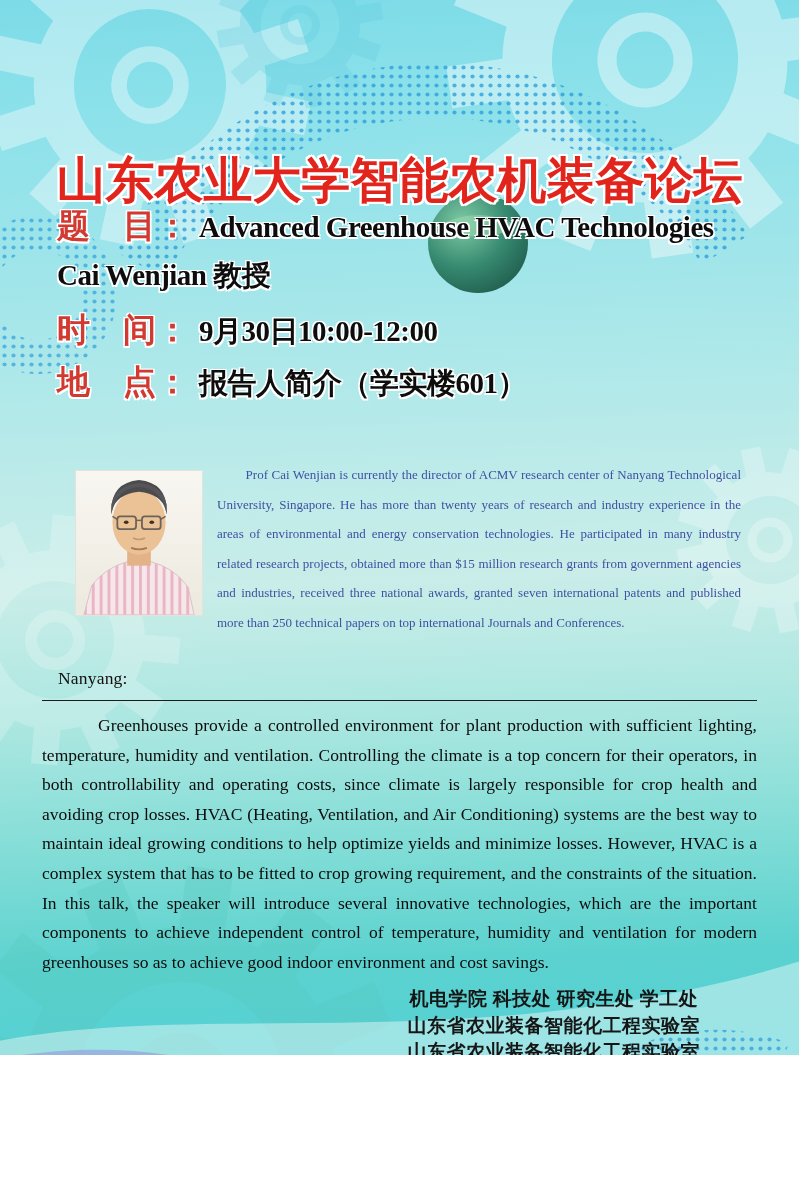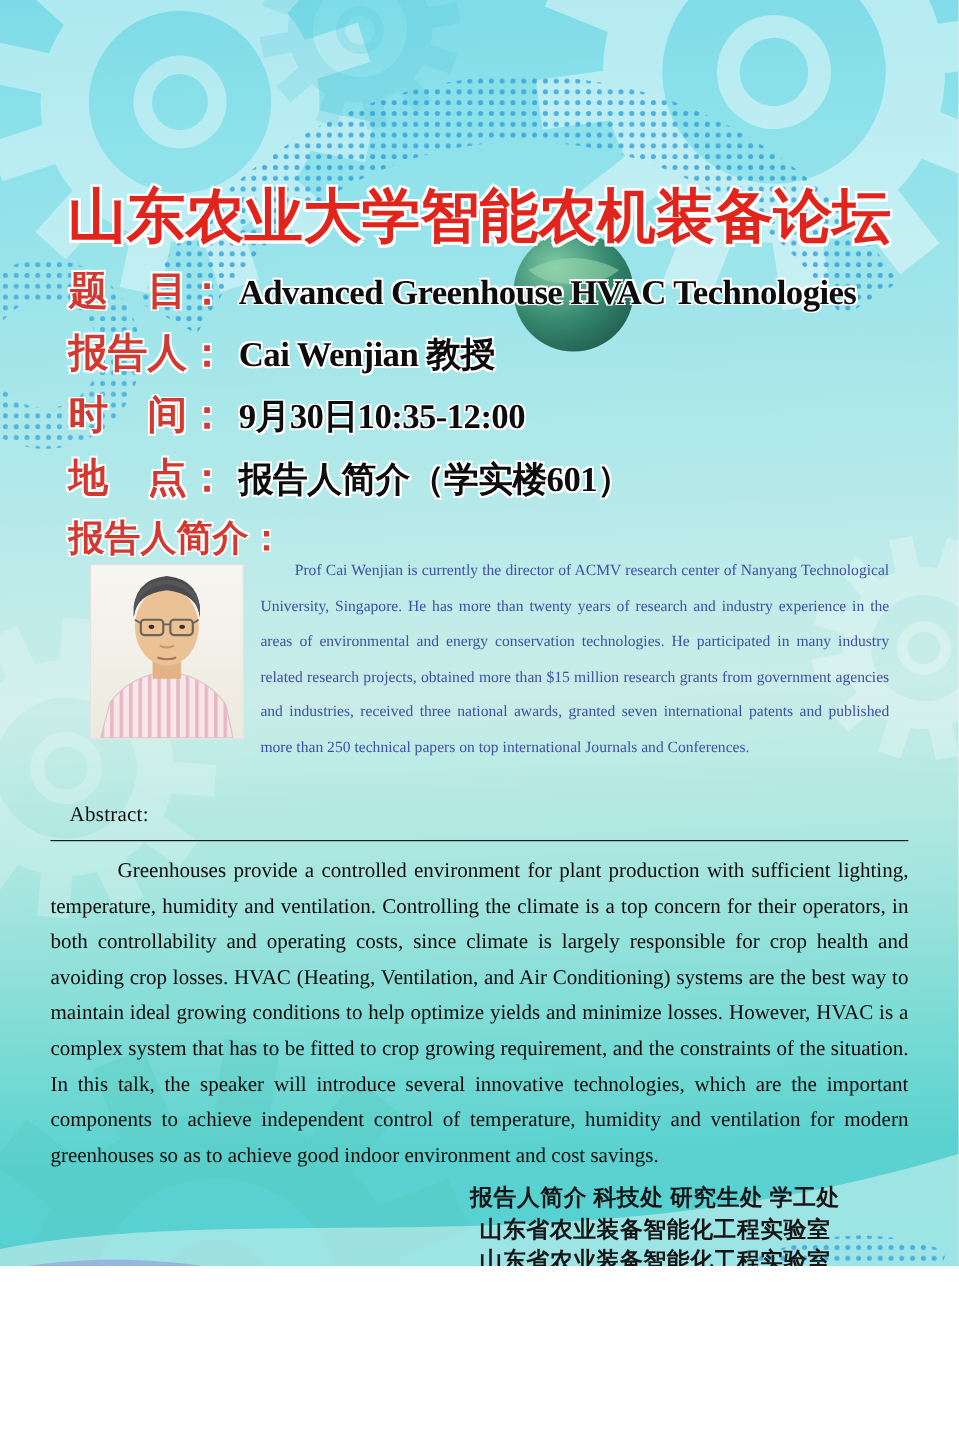--- a/index.html
+++ b/index.html
@@ -19,21 +19,21 @@
   .title{
     position:absolute;top:116px;left:0;width:100%;
     text-align:center;
     font-size:49px;line-height:64px;font-weight:900;letter-spacing:0px;
     color:#e2251c;
     -webkit-text-stroke:3px #ffffff;paint-order:stroke fill;
     text-shadow:-2px -2px 0 #fff,2px -2px 0 #fff,-2px 2px 0 #fff,2px 2px 0 #fff,
                 0 -2px 0 #fff,0 2px 0 #fff,-2px 0 0 #fff,2px 0 0 #fff;
   }
 
-  .fields{position:absolute;top:220px;left:57px;right:36px;}
+  .fields{position:absolute;top:204px;left:57px;right:36px;}
   .field-row{display:flex;align-items:baseline;height:52px;}
   .field-label{
     flex:0 0 142px;
     font-size:33px;font-weight:800;color:#d23a31;white-space:nowrap;
     -webkit-text-stroke:1.5px #ffffff;paint-order:stroke fill;
     text-shadow:-1.5px -1.5px 0 #fff,1.5px -1.5px 0 #fff,-1.5px 1.5px 0 #fff,1.5px 1.5px 0 #fff;
   }
   .field-value{
     font-size:29px;font-weight:800;color:#0d0d0d;letter-spacing:-0.5px;white-space:nowrap;
     -webkit-text-stroke:1.5px #ffffff;paint-order:stroke fill;
@@ -135,33 +135,29 @@
   <div class="content">
 
     <h1 class="title">山东农业大学智能农机装备论坛</h1>
 
     <div class="fields">
       <div class="field-row">
         <span class="field-label">题　目：</span>
         <span class="field-value">Advanced Greenhouse HVAC Technologies</span>
       </div>
       <div class="field-row">
-        <span class="field-label">报告人：</span>
         <span class="field-value">Cai Wenjian  教授</span>
       </div>
       <div class="field-row">
         <span class="field-label">时　间：</span>
-        <span class="field-value">9月30日10:35-12:00</span>
+        <span class="field-value">9月30日10:00-12:00</span>
       </div>
       <div class="field-row">
         <span class="field-label">地　点：</span>
         <span class="field-value">报告人简介（学实楼601）</span>
-      </div>
-      <div class="field-row bio-heading-row">
-        <span class="field-label" style="flex:0 0 auto;font-size:30px;">报告人简介：</span>
       </div>
     </div>
 
     <div class="bio">
       <div class="photo">
         <svg viewBox="0 0 128 146" xmlns="http://www.w3.org/2000/svg">
           <defs>
             <pattern id="shirt" width="8" height="8" patternUnits="userSpaceOnUse">
               <rect width="8" height="8" fill="#f7e6ea"></rect>
               <rect width="3" height="8" fill="#e9b7c4"></rect>
@@ -185,26 +181,26 @@
           <line x1="86" y1="49" x2="91" y2="46" stroke="#6b6258" stroke-width="1.5"></line>
           <ellipse cx="51" cy="52" rx="2.4" ry="1.8" fill="#3c3128"></ellipse>
           <ellipse cx="77" cy="52" rx="2.4" ry="1.8" fill="#3c3128"></ellipse>
           <path d="M58,68 Q64,71 70,68" fill="none" stroke="#c49770" stroke-width="1.6"></path>
           <path d="M56,78 Q64,81 72,78" fill="none" stroke="#a9765a" stroke-width="1.8"></path>
         </svg>
       </div>
       <p>Prof Cai Wenjian is currently the director of ACMV research center of Nanyang Technological University, Singapore. He has more than twenty years of research and industry experience in the areas of environmental and energy conservation technologies. He participated in many industry related research projects, obtained more than $15 million research grants from government agencies and industries, received three national awards, granted seven international patents and published more than 250 technical papers on top international Journals and Conferences.</p>
     </div>
 
-    <div class="abstract-heading">Abstract:</div>
+    <div class="abstract-heading">Nanyang:</div>
     <div class="rule"></div>
     <div class="abstract">
       <p>Greenhouses provide a controlled environment for plant production with sufficient lighting, temperature, humidity and ventilation. Controlling the climate is a top concern for their operators, in both controllability and operating costs, since climate is largely responsible for crop health and avoiding crop losses. HVAC (Heating, Ventilation, and Air Conditioning) systems are the best way to maintain ideal growing conditions to help optimize yields and minimize losses. However, HVAC is a complex system that has to be fitted to crop growing requirement, and the constraints of the situation. In this talk, the speaker will introduce several innovative technologies, which are the important components to achieve independent control of temperature, humidity and ventilation for modern greenhouses so as to achieve good indoor environment and cost savings.</p>
     </div>
 
     <div class="organizers">
-      <div>报告人简介  科技处 研究生处 学工处</div>
+      <div>机电学院  科技处 研究生处 学工处</div>
       <div>山东省农业装备智能化工程实验室</div>
       <div>山东省农业装备智能化工程实验室</div>
     </div>
 
   </div>
 </div>
 
 </body></html>

